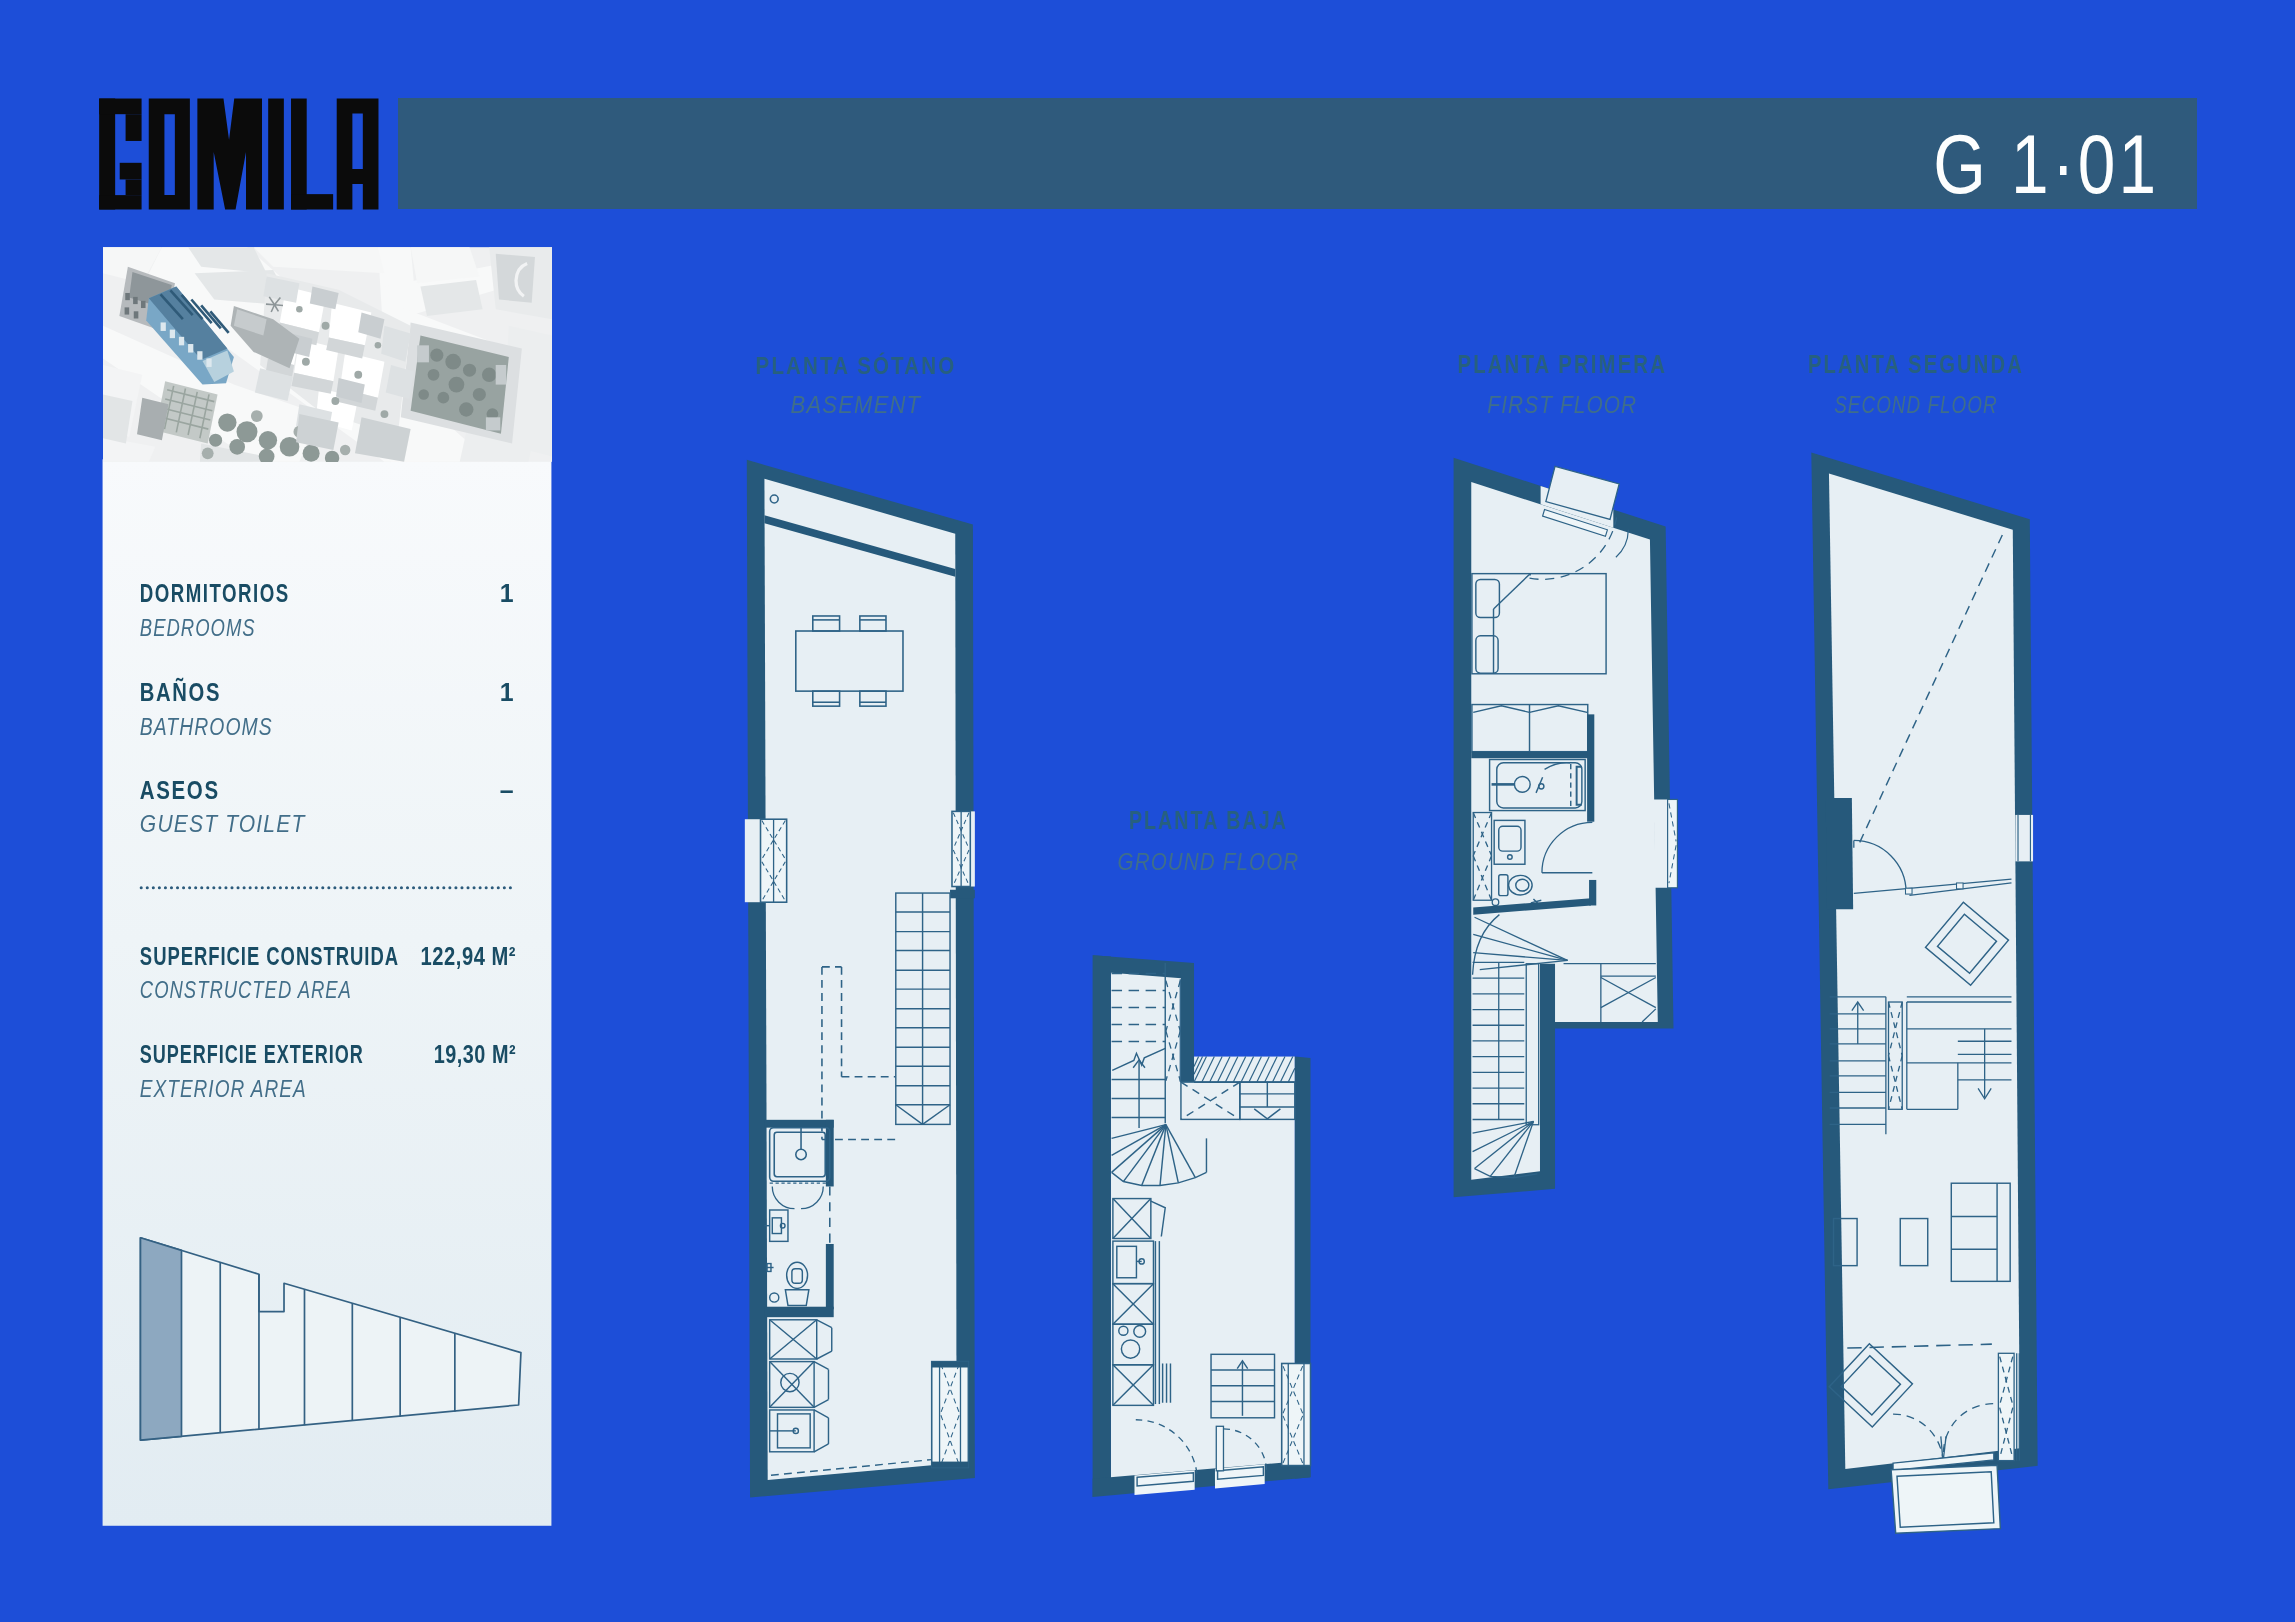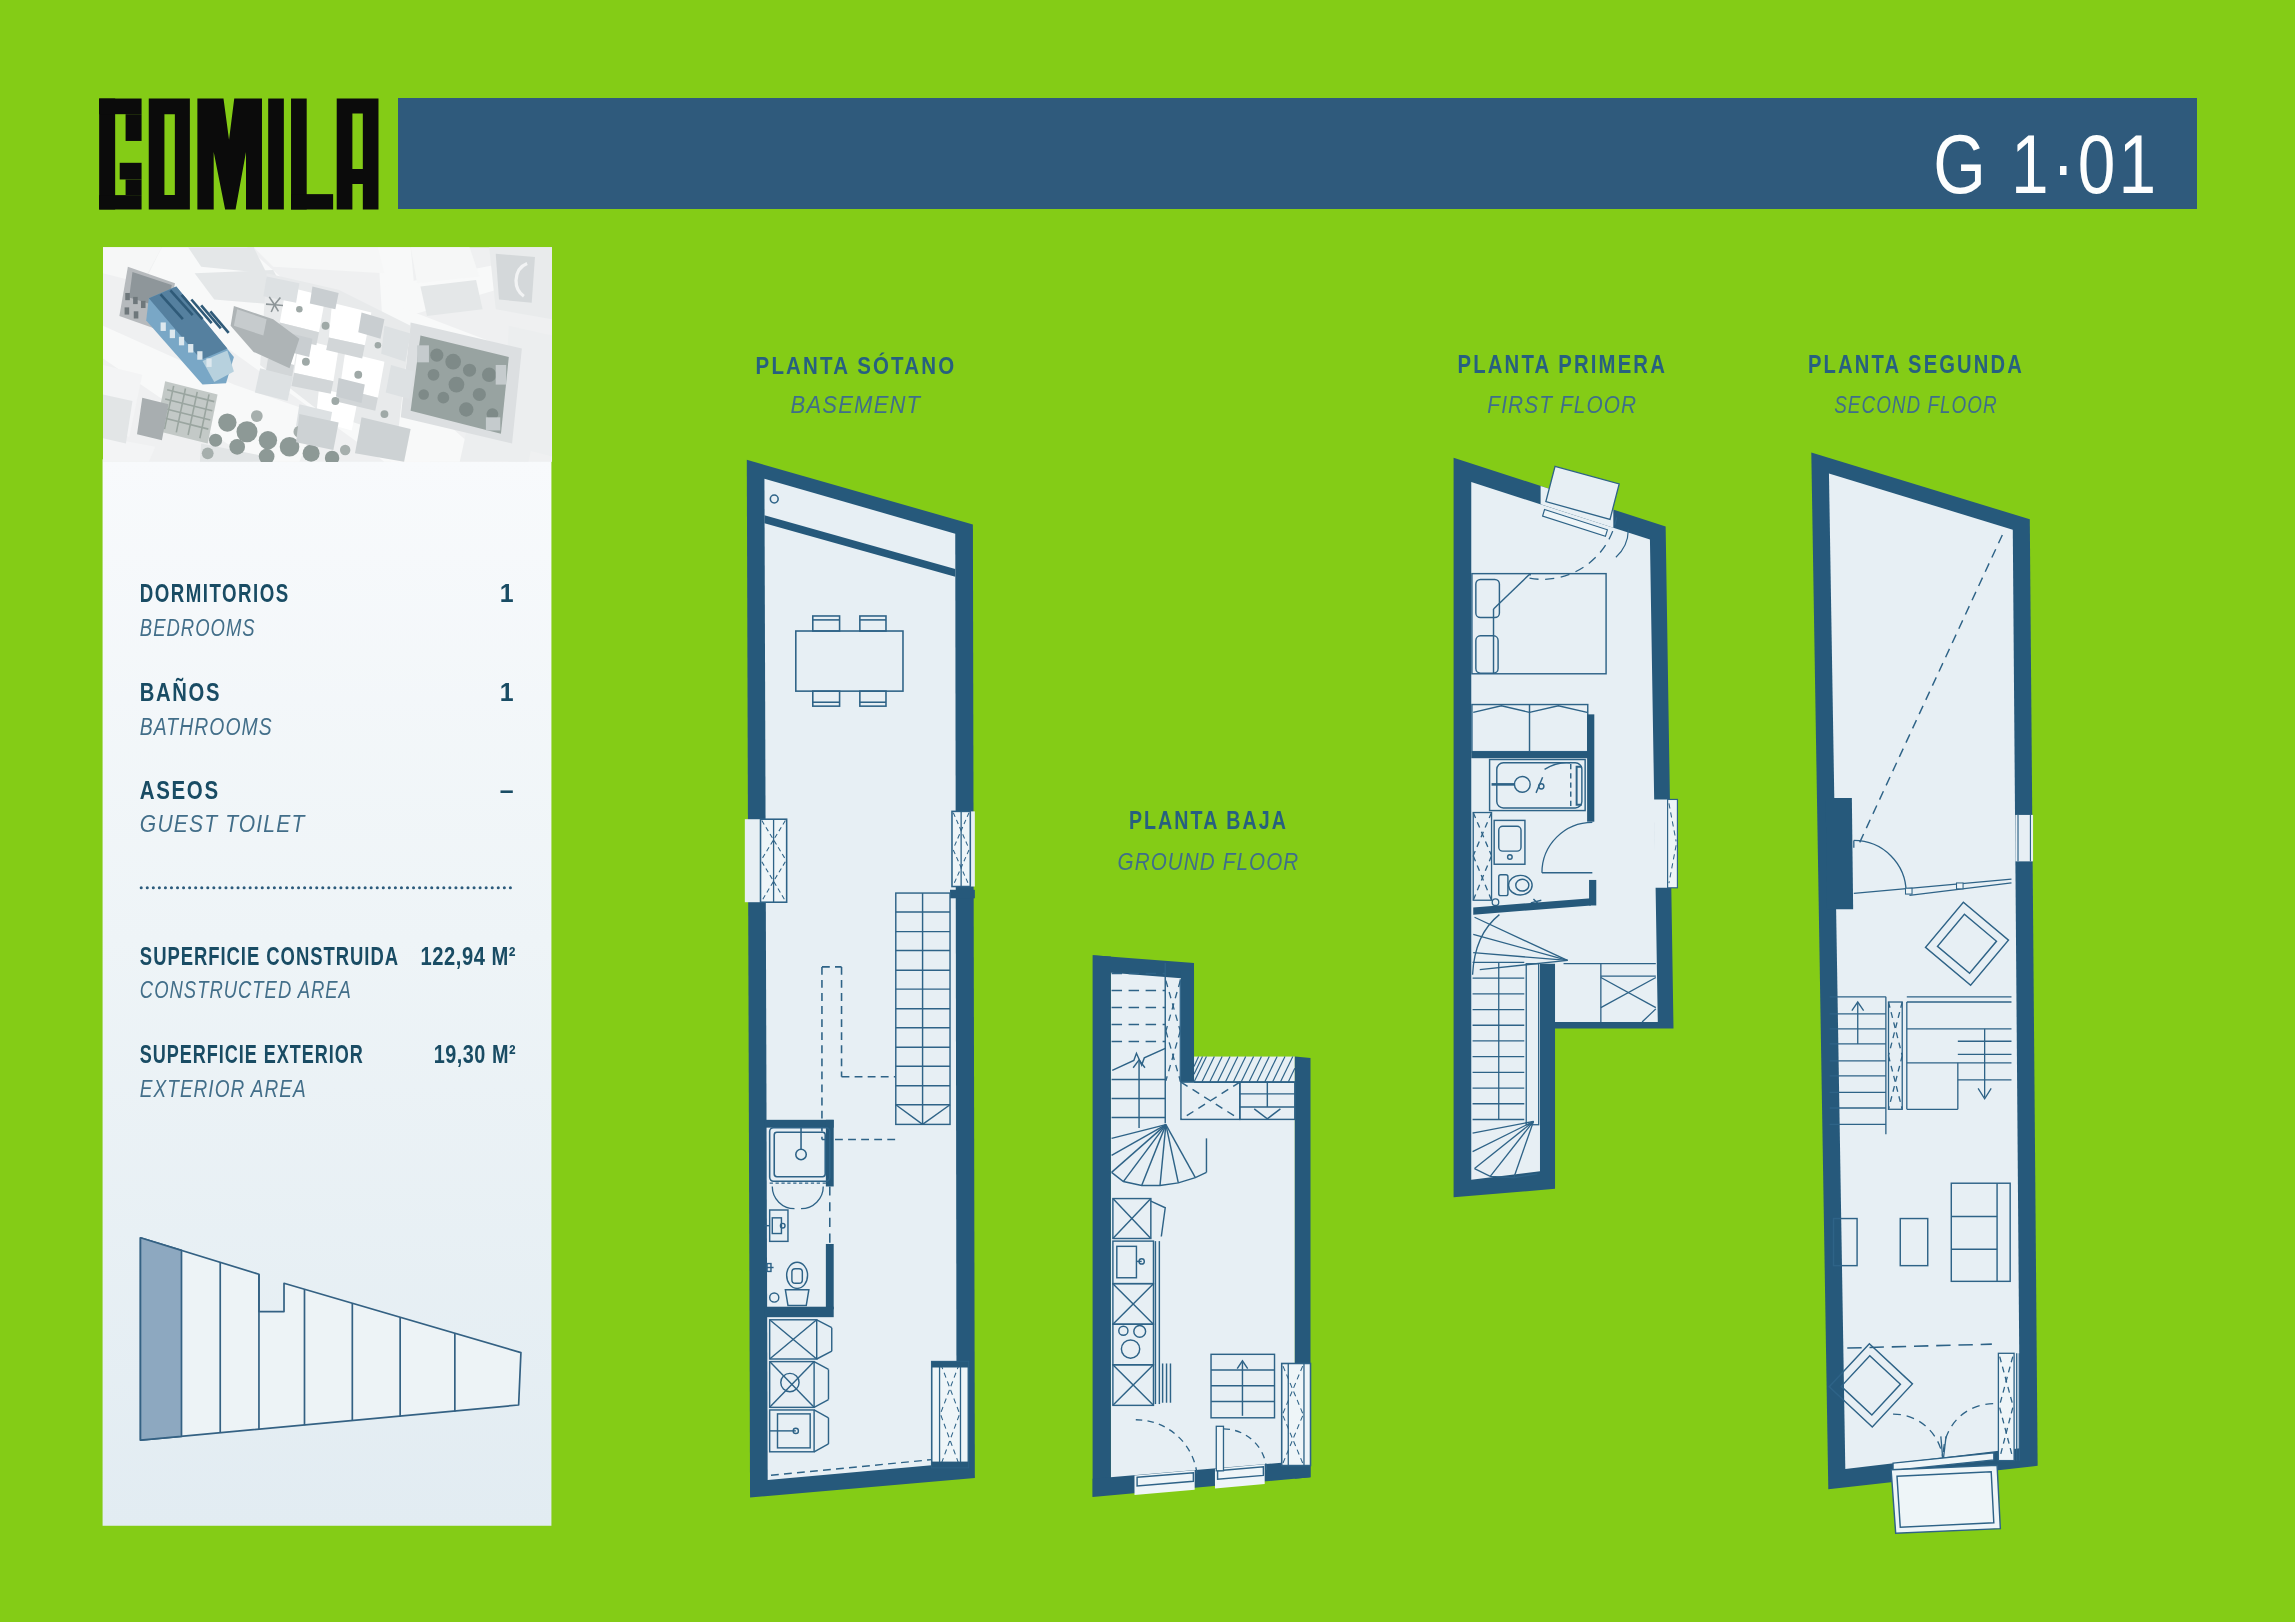--- a/index.html
+++ b/index.html
@@ -1,16 +1,16 @@
 <!DOCTYPE html>
 <html style="font-size:10.5px"><head>
 <meta charset="utf-8">
 <style>
   html,body{margin:0;padding:0;background:#ffffff;}
-  #page{position:relative;width:2295px;height:1623px;background:#84cc16;overflow:hidden;
+  #page{position:relative;width:2295px;height:1623px;background:#1d4ed8;overflow:hidden;
         font-family:"Liberation Sans", sans-serif;}
   .abs{position:absolute;}
   svg{display:block;}
   text{font-family:"Liberation Sans", sans-serif;}
 </style>
 </head>
 <body>
 <div id="page">
 
 <svg class="abs" style="left:92px;top:92px" width="308" height="124" viewBox="140 140 470 190">

